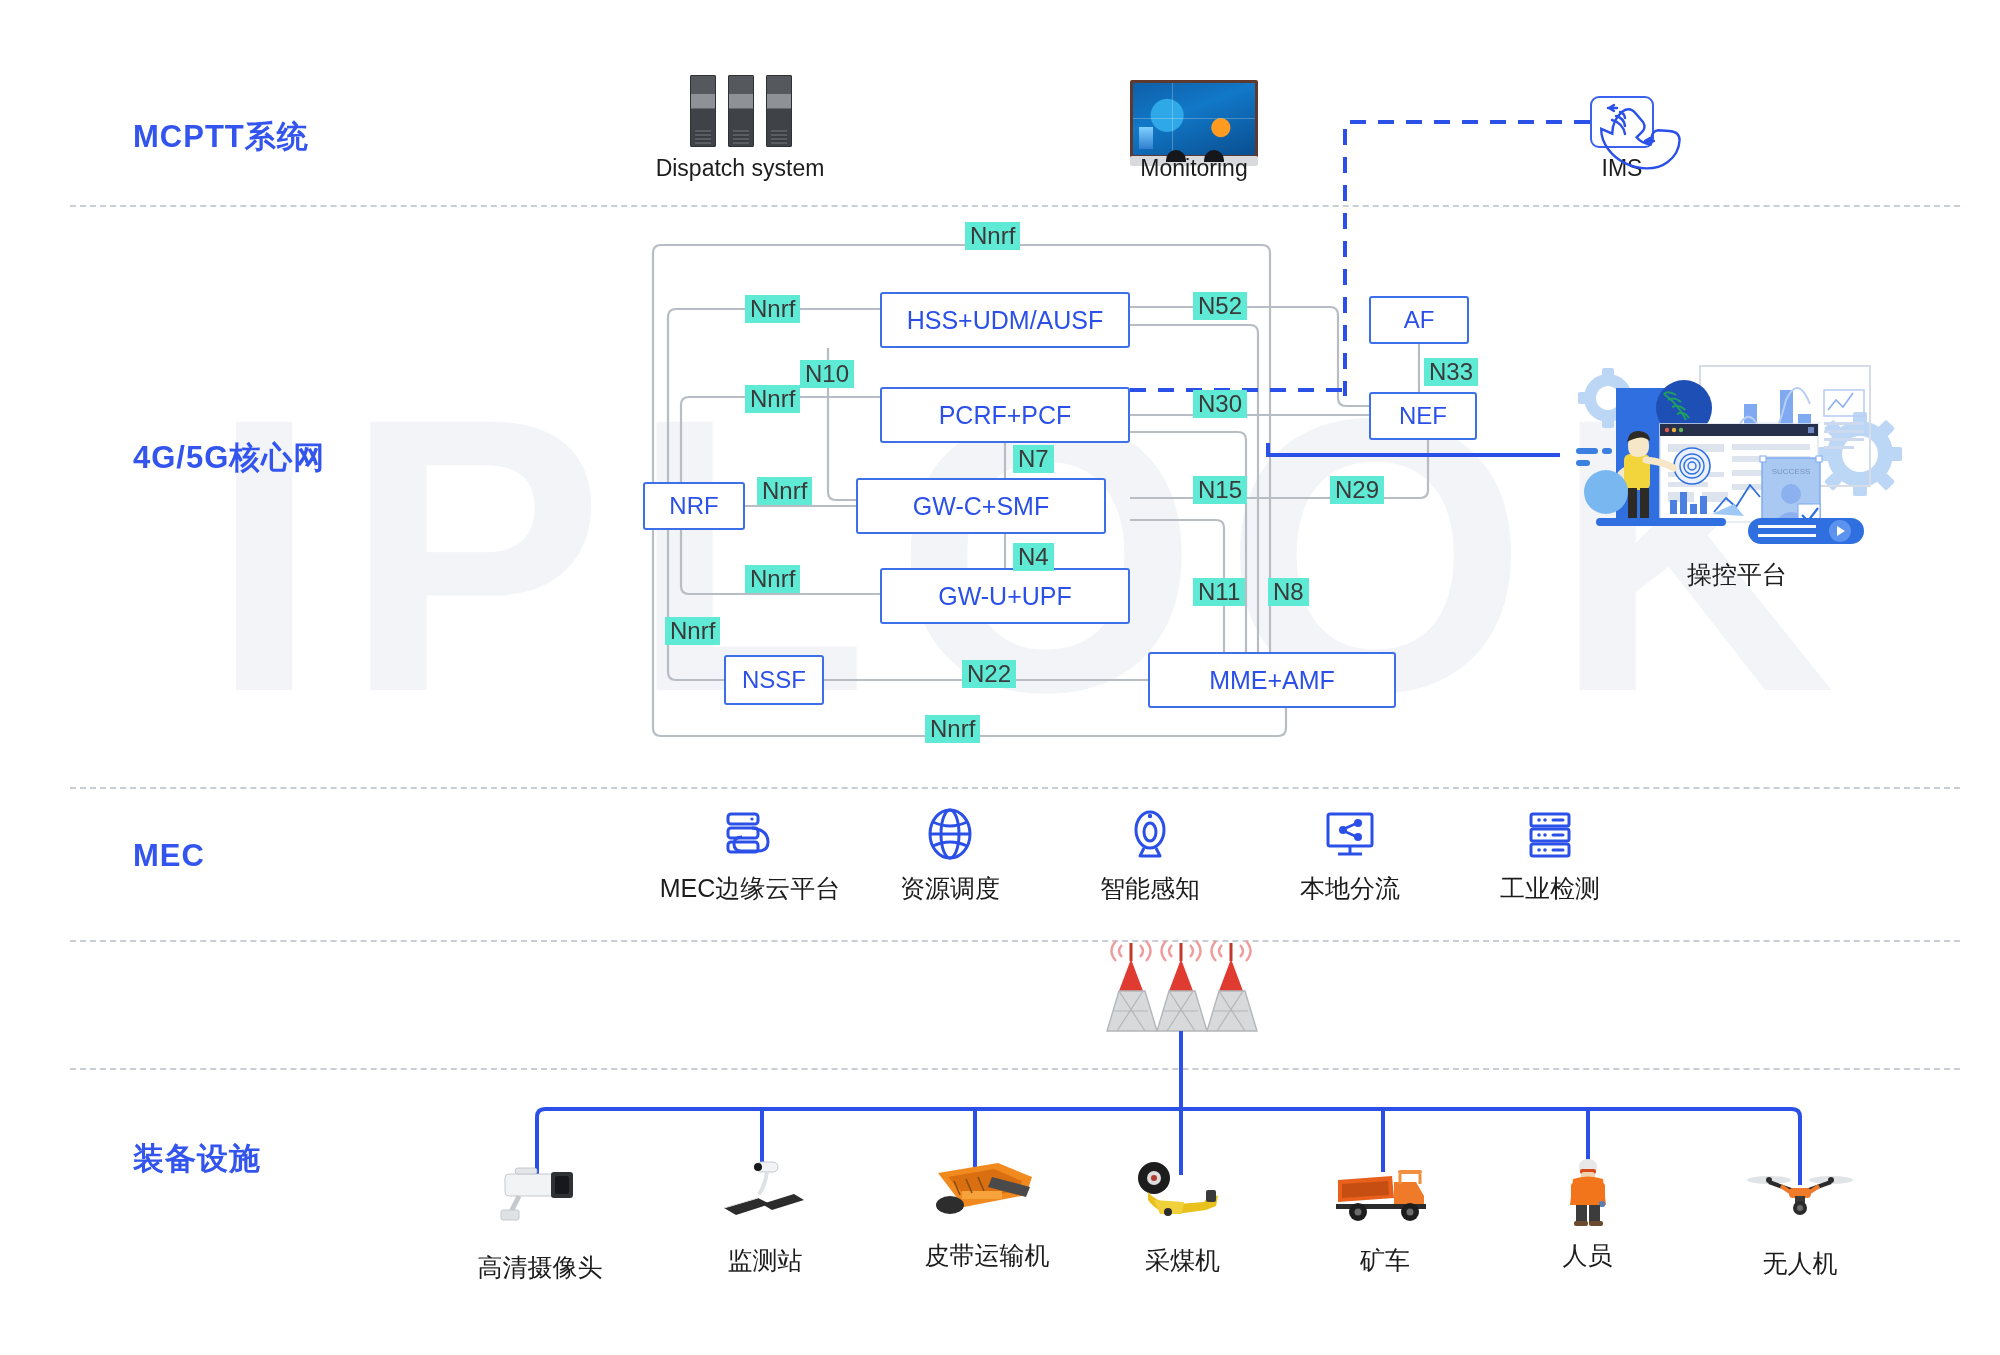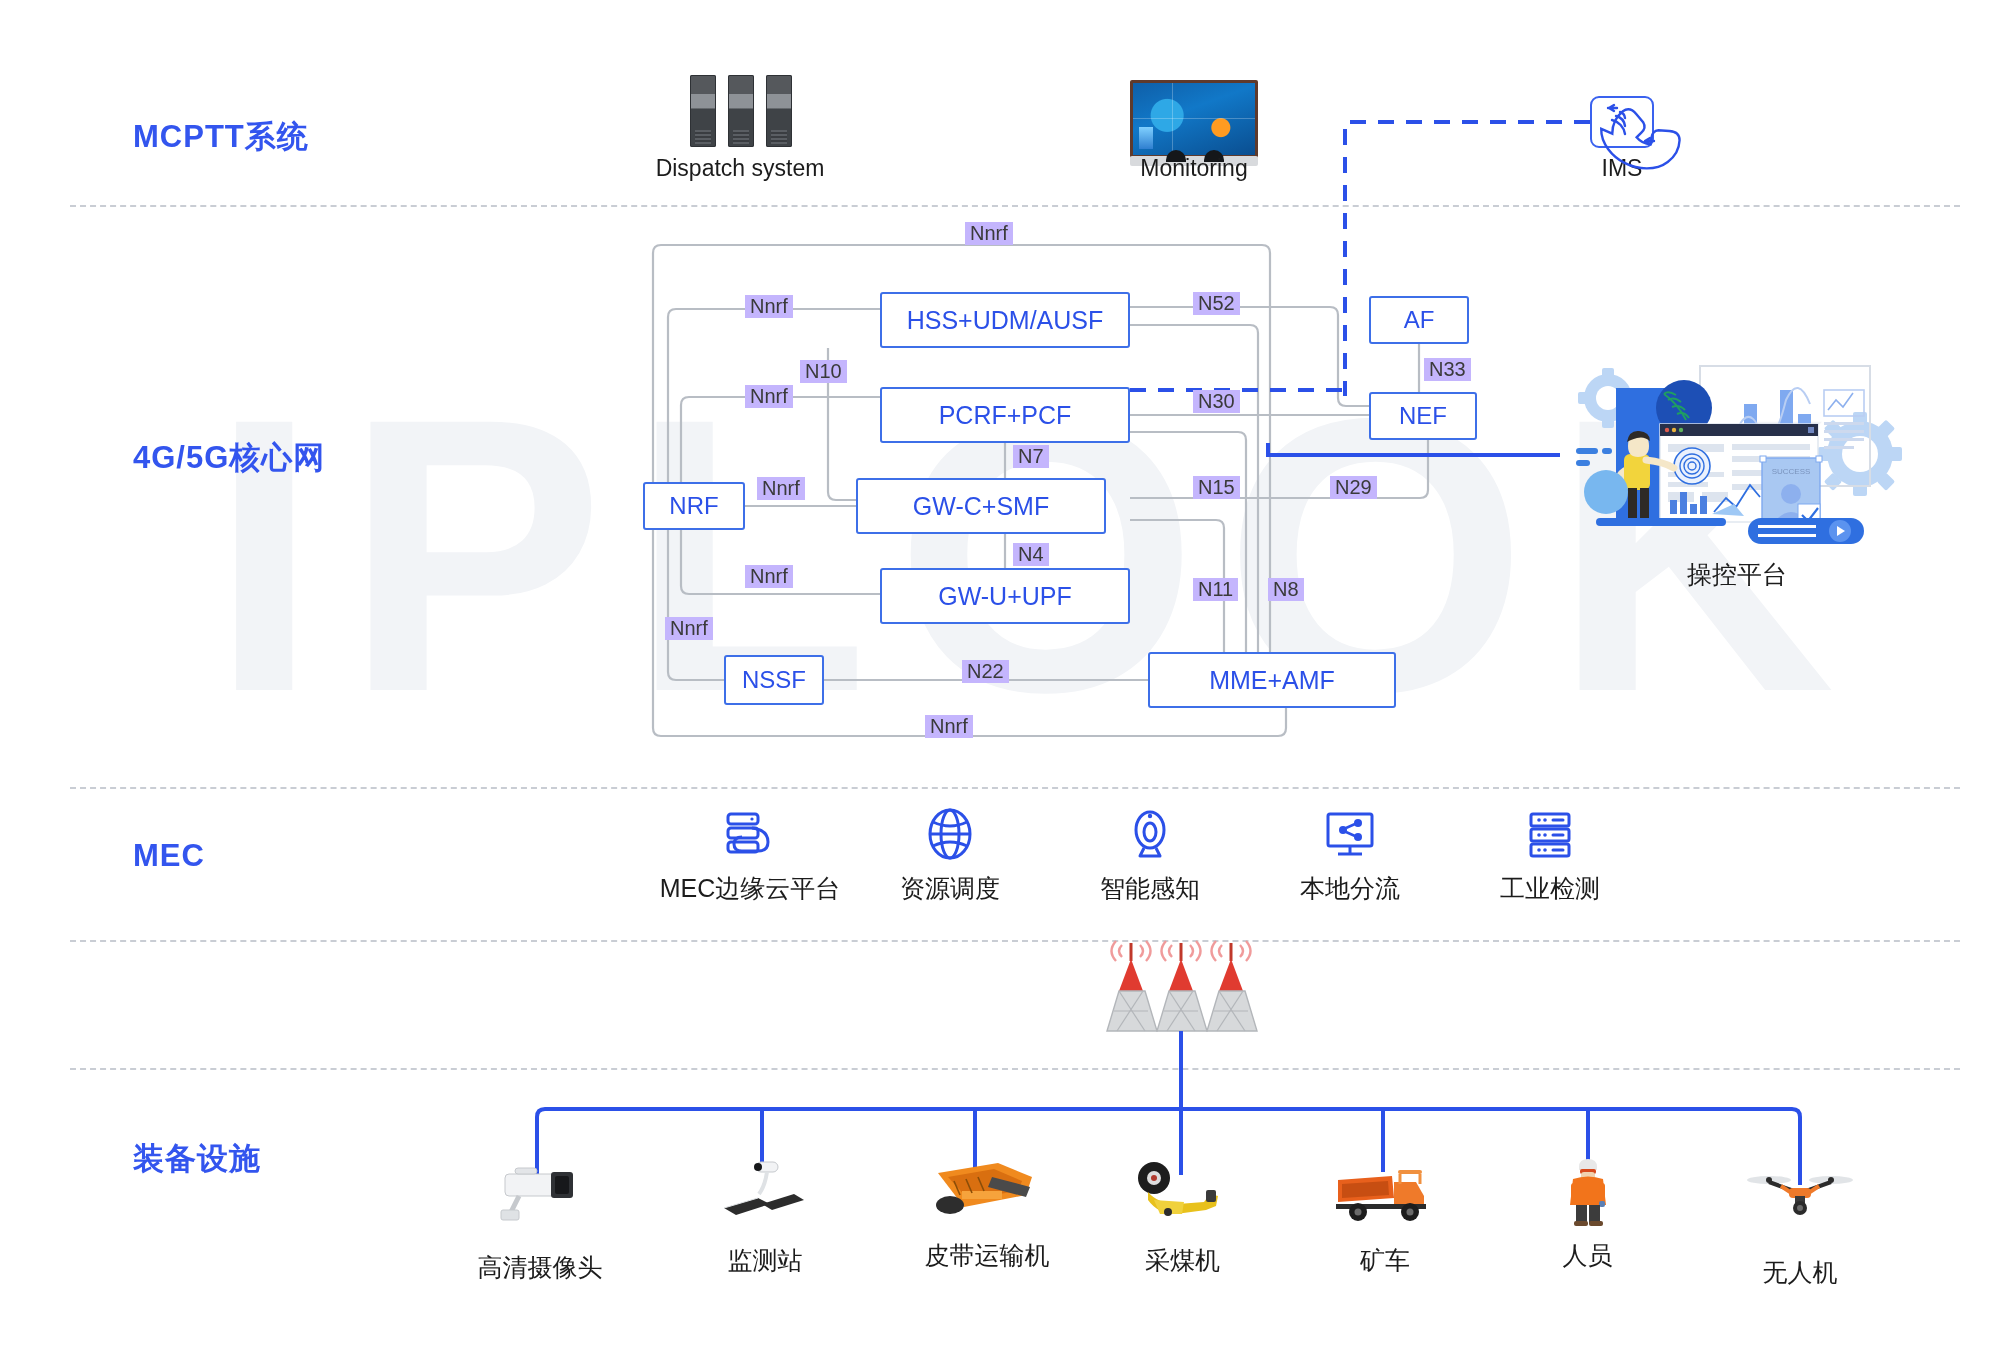--- a/index.html
+++ b/index.html
@@ -73,23 +73,23 @@
     align-items: center;
     justify-content: center;
     white-space: nowrap;
     z-index: 6;
   }
   .nf.small { font-size: 24px; }
 
   
   .nlbl {
     position: absolute;
-    font-size: 20px;
+    font-size: 24px;
     color: #3a3a3a;
-    background: #c4b5fd;
+    background: #5eead4;
     padding: 0 5px;
     white-space: nowrap;
     z-index: 7;
   }
 
   
   .svglayer {
     position: absolute;
     left: 0; top: 0;
     width: 2000px; height: 1355px;
@@ -721,16 +721,16 @@
         <path d="M24 22 l22 8 l18 0 l22 -8" stroke="#2b2b2b" stroke-width="4" fill="none"></path>
         <path d="M36 26 l12 8 l14 0 l12 -8" stroke="#ef7a2a" stroke-width="4" fill="none"></path>
         <rect x="44" y="28" width="22" height="10" rx="4" fill="#ef7a2a"></rect>
         <rect x="50" y="36" width="10" height="8" fill="#3a3a3a"></rect>
         <circle cx="55" cy="48" r="7" fill="#2b2b2b"></circle>
         <circle cx="55" cy="48" r="3" fill="#6b6b6b"></circle>
         <circle cx="24" cy="20" r="3" fill="#2b2b2b"></circle>
         <circle cx="86" cy="20" r="3" fill="#2b2b2b"></circle>
       </g>
     </svg>
-    <div class="lbl lbl-cn" style="position:static; margin-top:20px">无人机</div>
+    <div class="lbl lbl-cn" style="position:static; margin-top:11px">无人机</div>
   </div>
 
 </div>
 
 </body></html>

